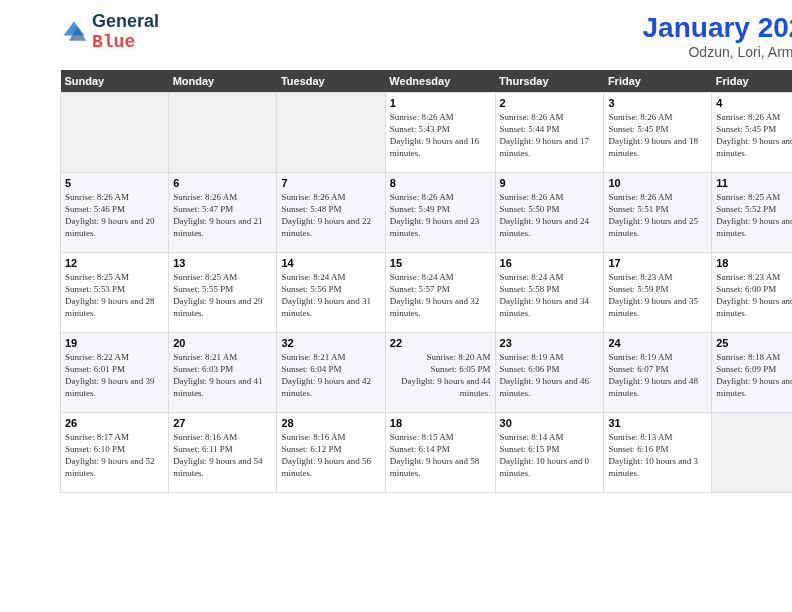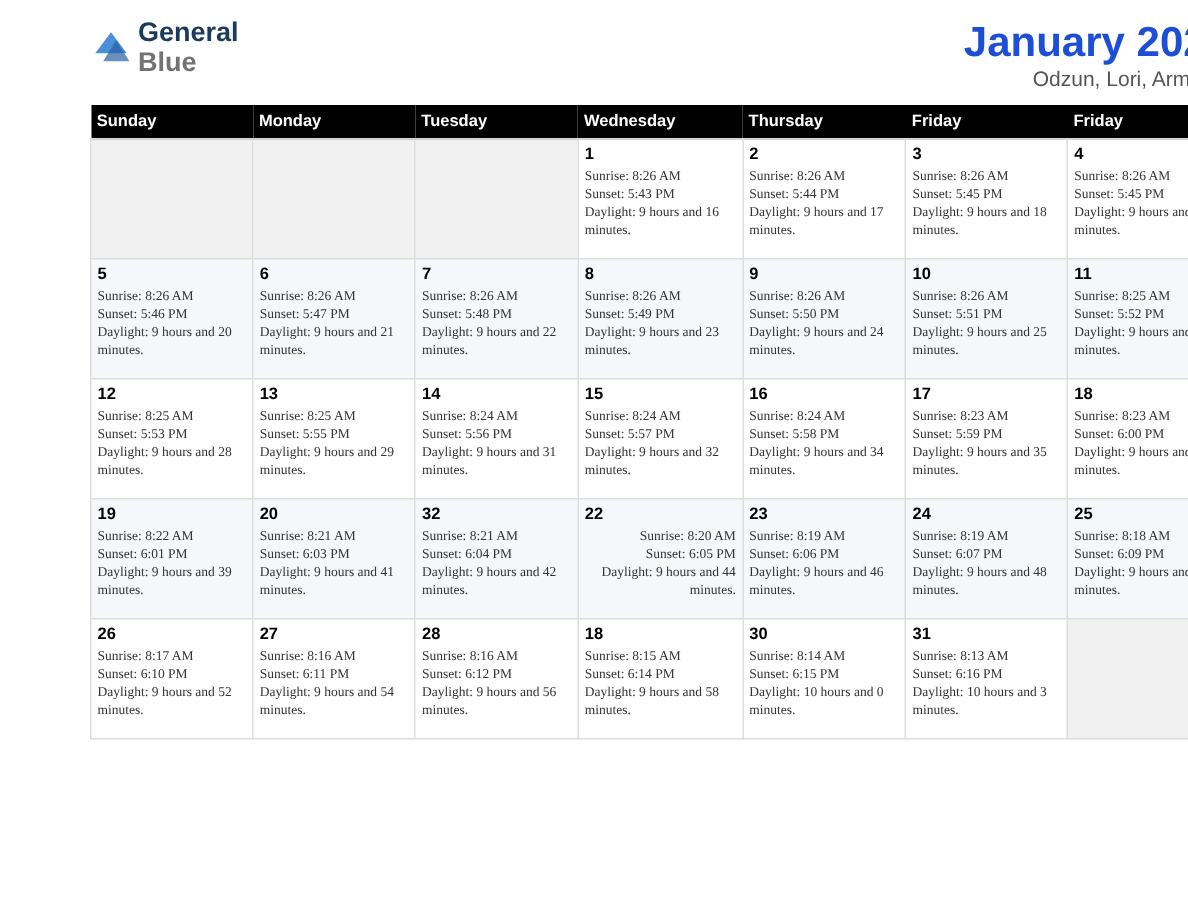--- a/index.html
+++ b/index.html
@@ -28,21 +28,22 @@
       align-items: center;
       gap: 4px;
     }
     .logo-text {
       font-size: 18px;
       font-weight: bold;
       color: #1a3a5c;
       line-height: 1.1;
     }
     .logo-text span {
-      color: #737373;
+      color: #ef4444;
+      font-family: Liberation Mono, monospace;
     }
     .logo-icon {
       width: 28px;
       height: 28px;
     }
     .title-block {
       text-align: right;
     }
     .main-title {
       font-size: 28px;
@@ -52,21 +53,21 @@
     .subtitle {
       font-size: 14px;
       color: #555;
     }
     table {
       width: 100%;
       border-collapse: collapse;
       font-size: 10px;
     }
     thead tr th {
-      background: #000000;
+      background: #404040;
       color: #fff;
       padding: 5px 4px;
       text-align: left;
       font-size: 11px;
       font-weight: bold;
     }
     tbody tr td {
       vertical-align: top;
       padding: 4px 4px;
       border: 1px solid #ddd;

